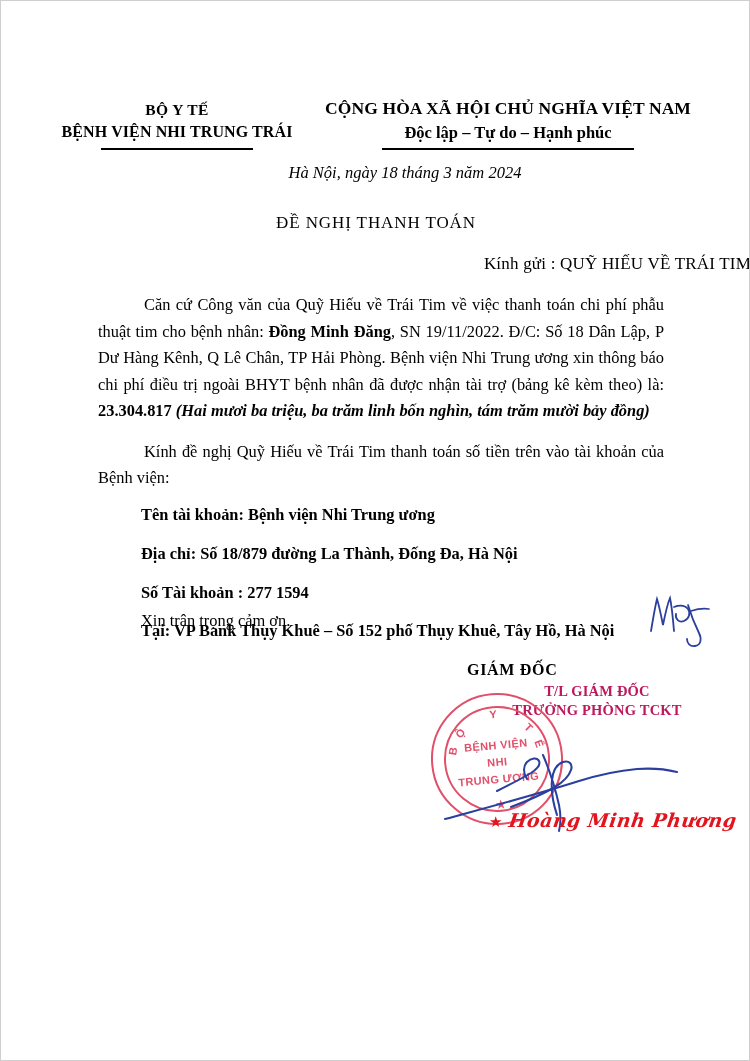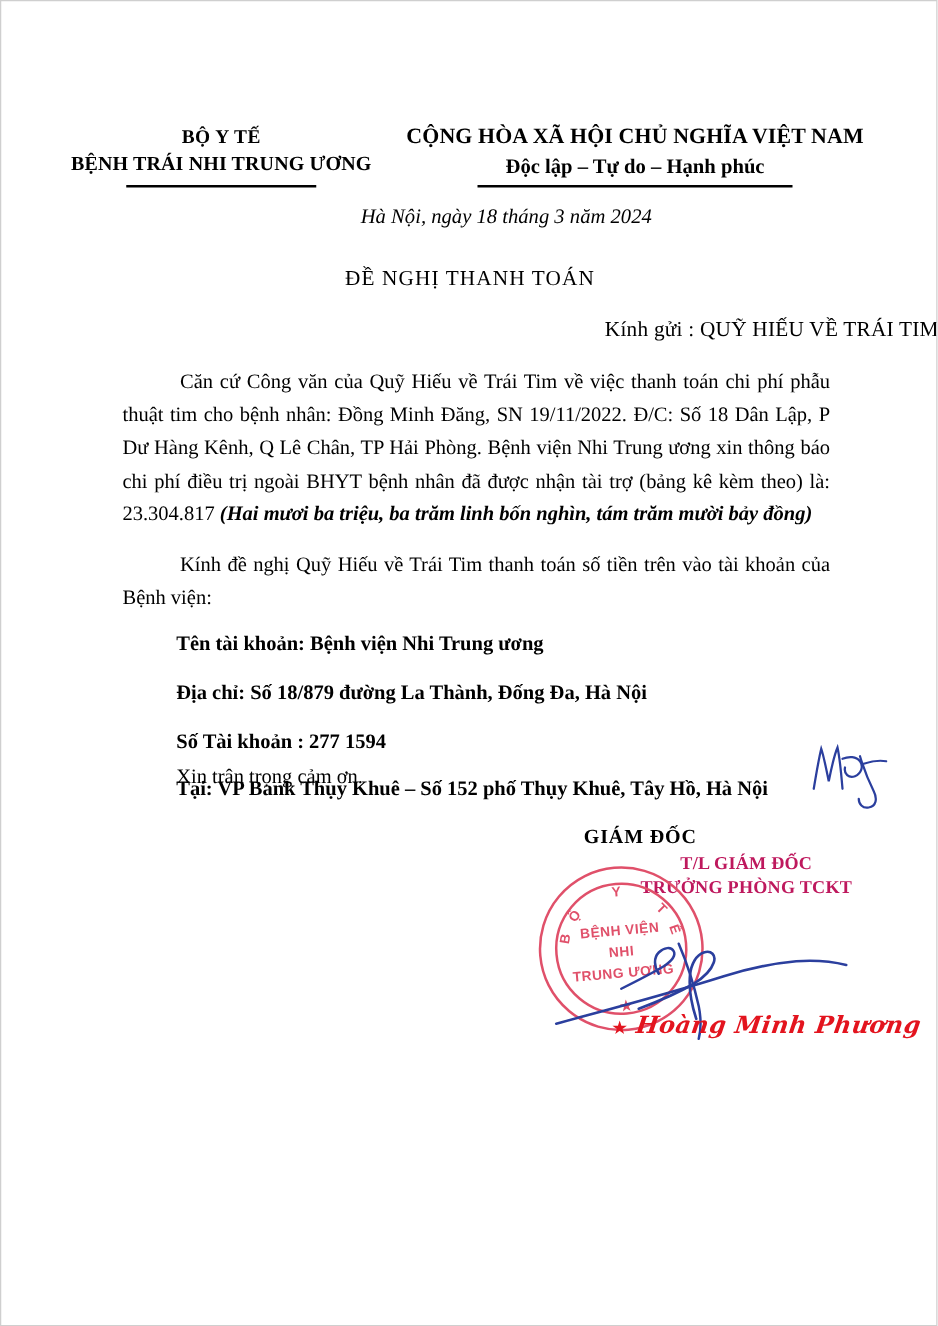--- a/index.html
+++ b/index.html
@@ -124,21 +124,21 @@
   }
   p.para {
     margin: 0;
     font-size: 16.4px;
     line-height: 1.62;
     text-align: justify;
     text-justify: inter-word;
   }
   p.para + p.para { margin-top: 14px; }
   .indent { display: inline-block; width: 46px; }
-  .b { font-weight: normal; }
+  .b { font-weight: bold; }
   .bi { font-weight: bold; font-style: italic; }
 
   .account-block {
     position: absolute;
     left: 140px;
     top: 502px;
     width: 560px;
   }
   .account-line {
     font-size: 16.4px;
@@ -268,21 +268,21 @@
   }
 </style>
 </head>
 <body>
 
 <div class="page">
 
   <div class="header">
     <div class="header-left">
       <div class="org-ministry">BỘ Y TẾ</div>
-      <div class="org-hospital">BỆNH TRÁI NHI TRUNG ƯƠNG</div>
+      <div class="org-hospital">BỆNH VIỆN NHI TRUNG TRÁI</div>
       <div class="rule-short"></div>
     </div>
     <div class="header-right">
       <div class="nation-title">CỘNG HÒA XÃ HỘI CHỦ NGHĨA VIỆT NAM</div>
       <div class="nation-motto">Độc lập – Tự do – Hạnh phúc</div>
       <div class="rule-long"></div>
     </div>
   </div>
 
   <div class="date-line">Hà Nội, ngày 18  tháng 3  năm 2024</div>

